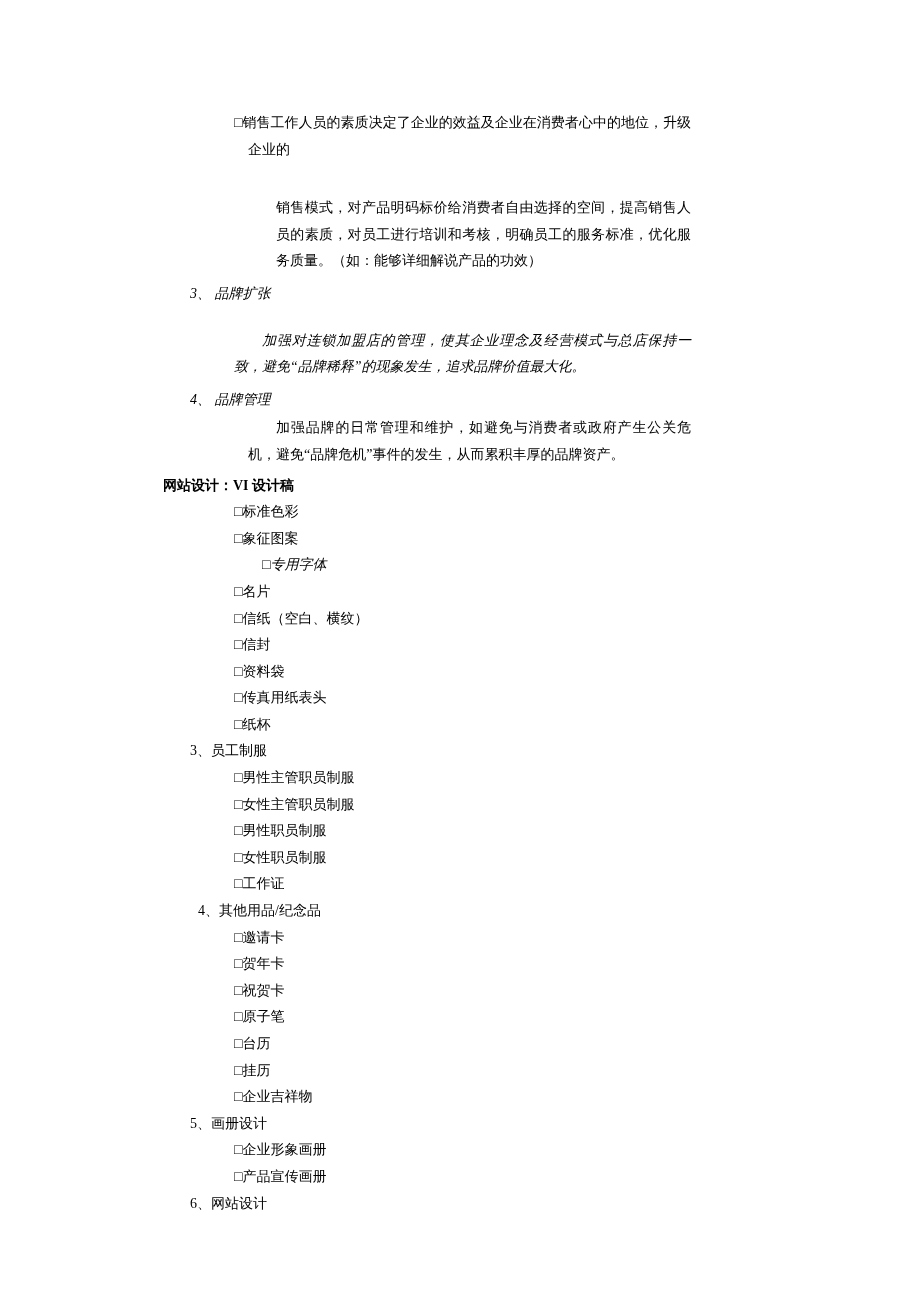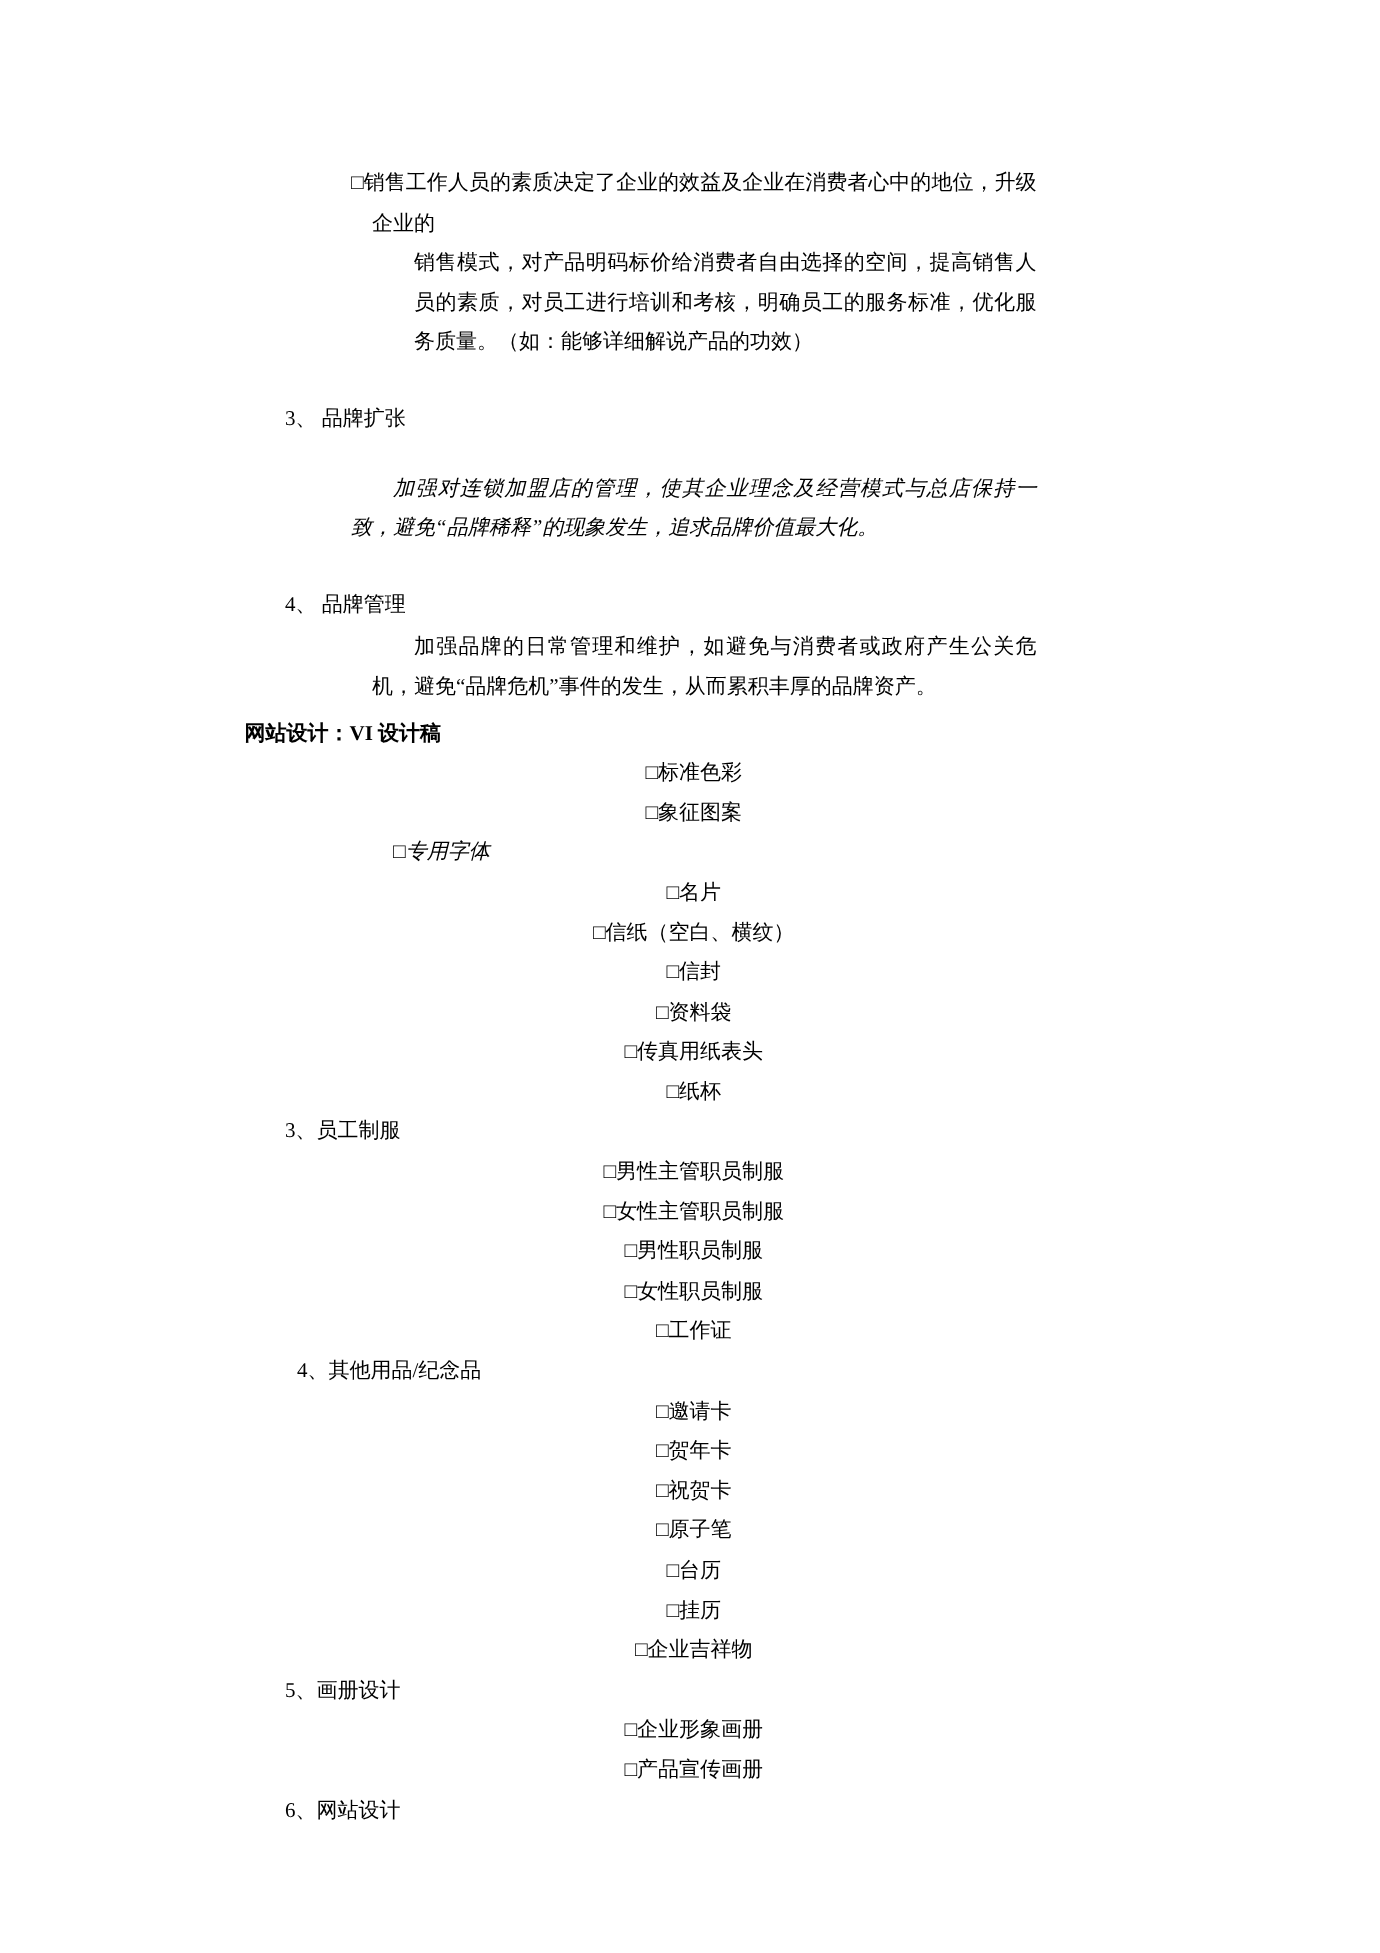--- a/index.html
+++ b/index.html
@@ -22,24 +22,26 @@
   }
   .hang-indent {
     padding-left: 128px;
     text-indent: -14px;
     text-align: justify;
   }
   .hang-body {
     padding-left: 156px;
     text-indent: 0;
     text-align: justify;
+    margin-top: 32px;
   }
   .num-item {
     padding-left: 70px;
-    margin-top: 24px;
+    margin-top: 6px;
+    font-style: italic;
   }
   .num-body {
     padding-left: 114px;
     text-indent: 2em;
     text-align: justify;
     margin-top: 20px;
     font-style: italic;
   }
   .num-body2 {
     padding-left: 128px;
@@ -50,21 +52,20 @@
   .stage-heading {
     padding-left: 43px;
     font-weight: bold;
     margin-top: 4px;
   }
   .sub1 {
     padding-left: 70px;
   }
   .sub2 {
     padding-left: 114px;
-    text-align: center;
   }
   .sub3 {
     padding-left: 142px;
     font-style: italic;
   }
   .box {
     font-family: inherit;
   }
 </style>
 </head>

